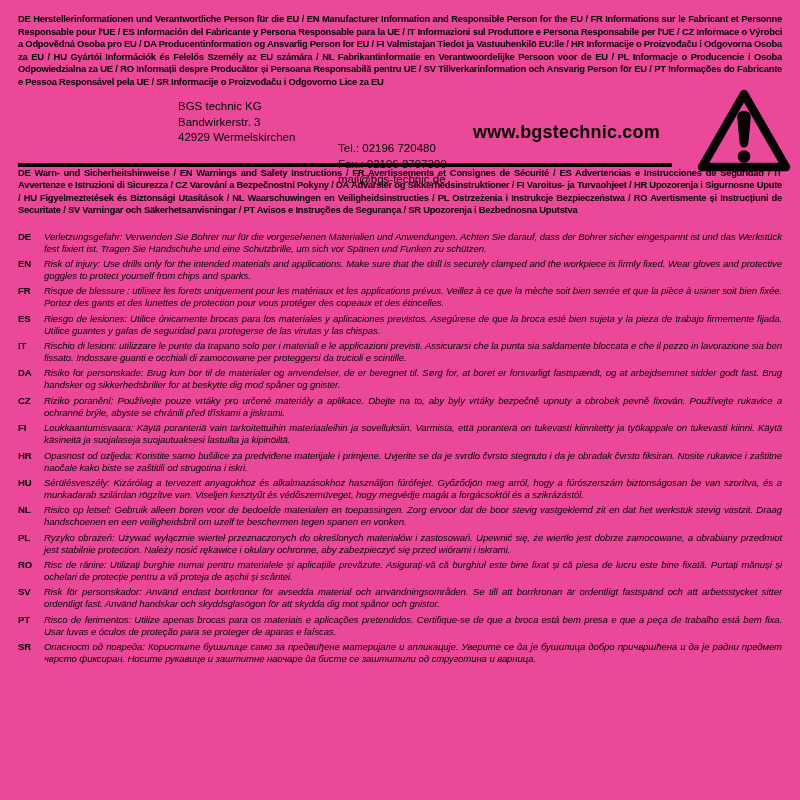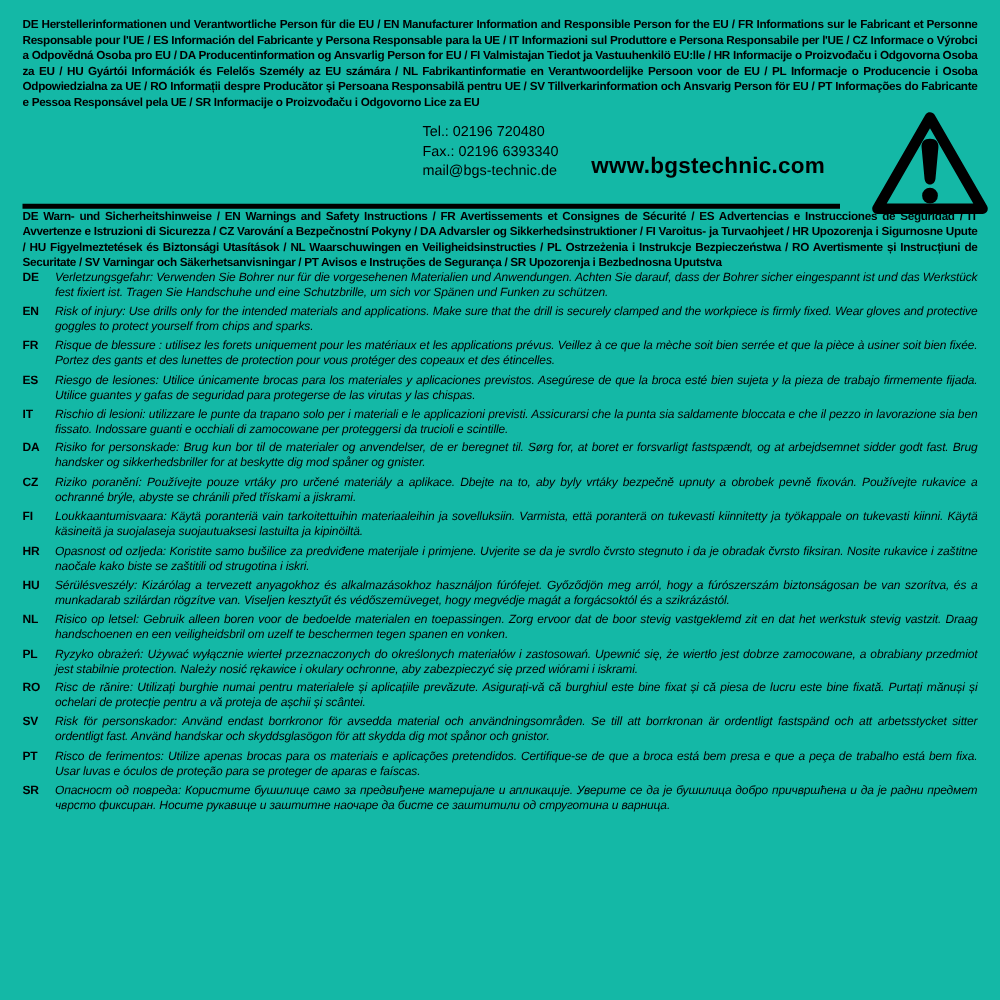--- a/index.html
+++ b/index.html
@@ -1,21 +1,21 @@
 <!DOCTYPE html>
 <html><head>
 <meta charset="utf-8">
 <style>
   * { box-sizing: border-box; }
   html,body { margin:0; padding:0; background:#ffffff; }
   .page {
     position: relative;
     width: 800px;
     height: 800px;
-    background: #14b8a6;
+    background: #ec4899;
     color: #000000;
     font-family: "Liberation Sans", "DejaVu Sans", sans-serif;
     overflow: hidden;
   }
   .content {
     position: absolute;
     left: 18px;
     top: 13px;
     width: 764px;
   }
@@ -35,29 +35,29 @@
     transform: scaleX(0.66); transform-origin: 0 0;
     -webkit-text-stroke: 1.5px #000;
   }
   .logo-reg { position: absolute; left: 97px; top: -3px; font-size: 10px; font-weight: bold; }
   .logo-sub {
     position: absolute; left: 17px; top: 51px;
     font-size: 12.5px; font-weight: bold; letter-spacing: 6px; white-space: nowrap;
   }
   .addr, .contact { position: absolute; top: 6px; font-size: 11.5px; line-height: 15.5px; }
   .addr { left: 160px; }
-  .contact { left: 320px; }
+  .contact { left: 320px; margin-top: 42px; }
   .website {
     position: absolute; left: 455px; top: 29px;
     font-size: 18px; font-weight: bold; letter-spacing: 0.2px;
   }
   .rule { width: 654px; height: 3.5px; background: #000; margin-top: 6px; }
   .warning-triangle { position: absolute; left: 696px; top: 87px; }
   .hdr2 { }
-  .entries { }
+  .entries { margin-top: 14px; }
   .entry { display: flex; margin-bottom: 3.2px; }
   .entry .code {
     flex: 0 0 26px;
     font-weight: bold;
     font-size: 9.6px; line-height: 12.1px; letter-spacing: -0.1px;
   }
   .entry .txt {
     flex: 1;
     font-size: 9.6px; line-height: 12.1px; letter-spacing: -0.1px;
     text-align: justify;
@@ -66,23 +66,28 @@
 </style>
 </head>
 <body>
 
 <div class="page">
   <div class="content">
 
     <div class="hdr" id="manufacturer-header">DE Herstellerinformationen und Verantwortliche Person für die EU  /  EN Manufacturer Information and Responsible Person for the EU  /  FR Informations sur le Fabricant et Personne Responsable pour l'UE  /  ES Información del Fabricante y Persona Responsable para la UE  /  IT Informazioni sul Produttore e Persona Responsabile per l'UE  /  CZ Informace o Výrobci a Odpovědná Osoba pro EU  /  DA Producentinformation og Ansvarlig Person for EU  /  FI Valmistajan Tiedot ja Vastuuhenkilö EU:lle  /  HR Informacije o Proizvođaču i Odgovorna Osoba za EU  /  HU Gyártói Információk és Felelős Személy az EU számára  /  NL Fabrikantinformatie en Verantwoordelijke Persoon voor de EU  /  PL Informacje o Producencie i Osoba Odpowiedzialna za UE  /  RO Informații despre Producător și Persoana Responsabilă pentru UE  /  SV Tillverkarinformation och Ansvarig Person för EU  /  PT Informações do Fabricante e Pessoa Responsável pela UE  /  SR Informacije o Proizvođaču i Odgovorno Lice za EU</div>
 
     <div class="company-row">
+      <div class="addr">
+        <div>BGS technic KG</div>
+        <div>Bandwirkerstr. 3</div>
+        <div>42929 Wermelskirchen</div>
+      </div>
       <div class="contact">
         <div>Tel.: 02196 720480</div>
-        <div>Fax.: 02196 6393340</div>
+        <div>Fax.: 02196 8797390</div>
         <div>mail@bgs-technic.de</div>
       </div>
       <div class="website">www.bgstechnic.com</div>
     </div>
 
     <div class="rule"></div>
 
     <div class="hdr hdr2" id="warnings-header">DE Warn- und Sicherheitshinweise  /  EN Warnings and Safety Instructions  /  FR Avertissements et Consignes de Sécurité  /  ES Advertencias e Instrucciones de Seguridad  /  IT Avvertenze e Istruzioni di Sicurezza  /  CZ Varování a Bezpečnostní Pokyny  /  DA Advarsler og Sikkerhedsinstruktioner  /  FI Varoitus- ja Turvaohjeet  /  HR Upozorenja i Sigurnosne Upute  /  HU Figyelmeztetések és Biztonsági Utasítások  /  NL Waarschuwingen en Veiligheidsinstructies  /  PL Ostrzeżenia i Instrukcje Bezpieczeństwa  /  RO Avertismente și Instrucțiuni de Securitate  /  SV Varningar och Säkerhetsanvisningar  /  PT Avisos e Instruções de Segurança  /  SR Upozorenja i Bezbednosna Uputstva</div>
 
     <div class="entries" id="entries">

